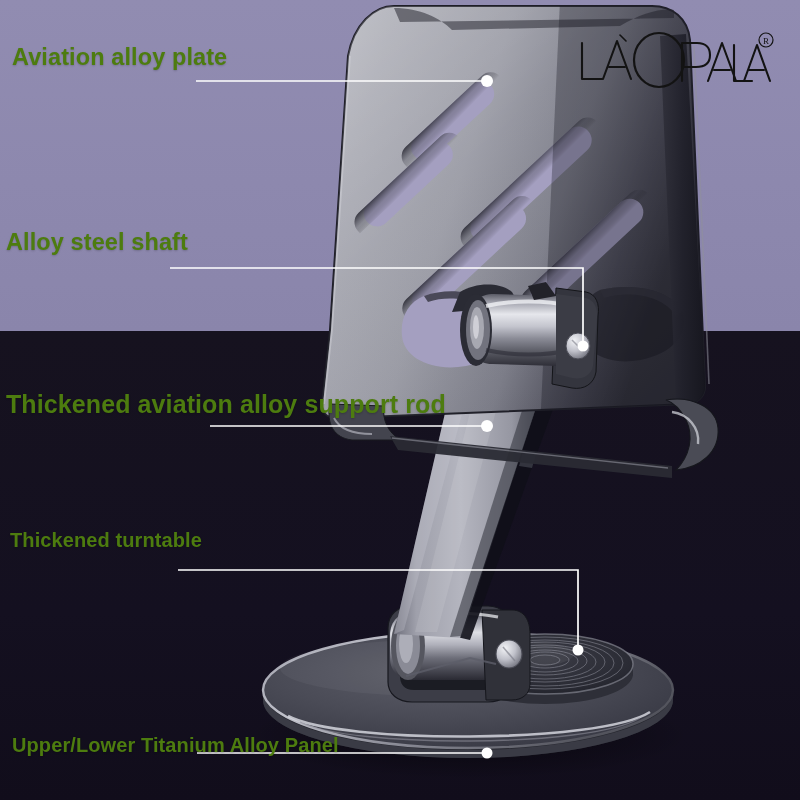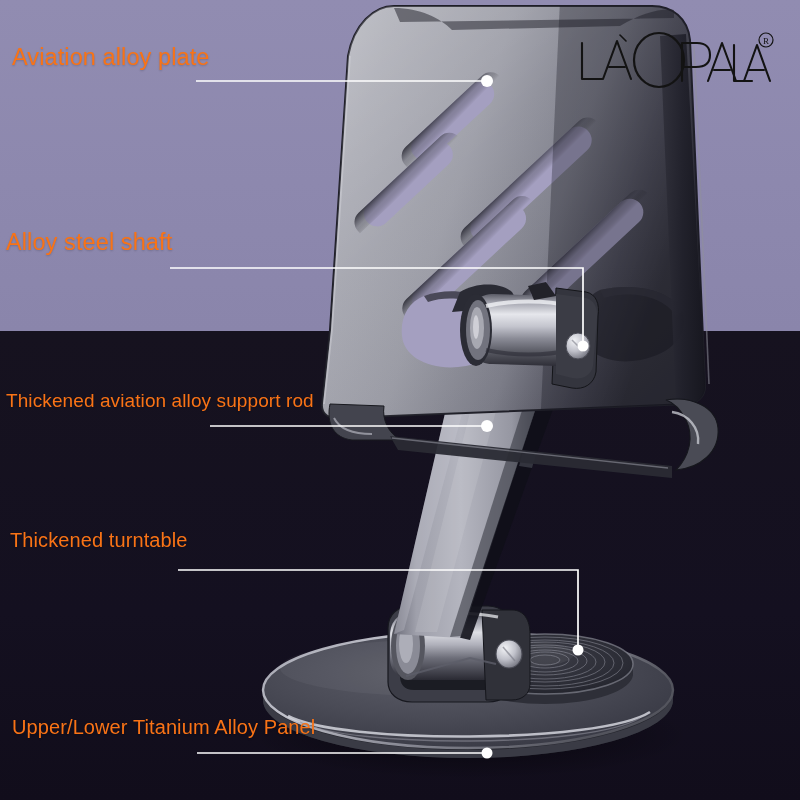--- a/index.html
+++ b/index.html
@@ -21,31 +21,31 @@
     background:linear-gradient(180deg,#918cb1 0%,#8d88ae 55%,#8a85ab 100%);
   }
   .bg-bottom{
     position:absolute;left:0;top:331px;width:800px;height:469px;
     background:linear-gradient(180deg,#16121f 0%,#141020 60%,#110d1b 100%);
   }
 
   
   .label{
     position:absolute;
-    color:#f97316;
-    font-weight:normal;
+    color:#4d7c0f;
+    font-weight:bold;
     white-space:nowrap;
     letter-spacing:.1px;
     text-shadow:0 1px 2px rgba(0,0,0,.18);
   }
   .lbl-1{left:12px;top:44px;font-size:23.5px;}
   .lbl-2{left:6px;top:229px;font-size:23.5px;}
-  .lbl-3{left:6px;top:390px;font-size:19px;}
+  .lbl-3{left:6px;top:390px;font-size:25px;}
   .lbl-4{left:10px;top:529px;font-size:20px;}
-  .lbl-5{left:12px;top:716px;font-size:20px;}
+  .lbl-5{left:12px;top:734px;font-size:20px;}
 
   
   #leaders{position:absolute;left:0;top:0;width:800px;height:800px;}
 
   
   .logo{
     position:absolute;left:576px;top:31px;
     width:200px;height:62px;
   }
 

